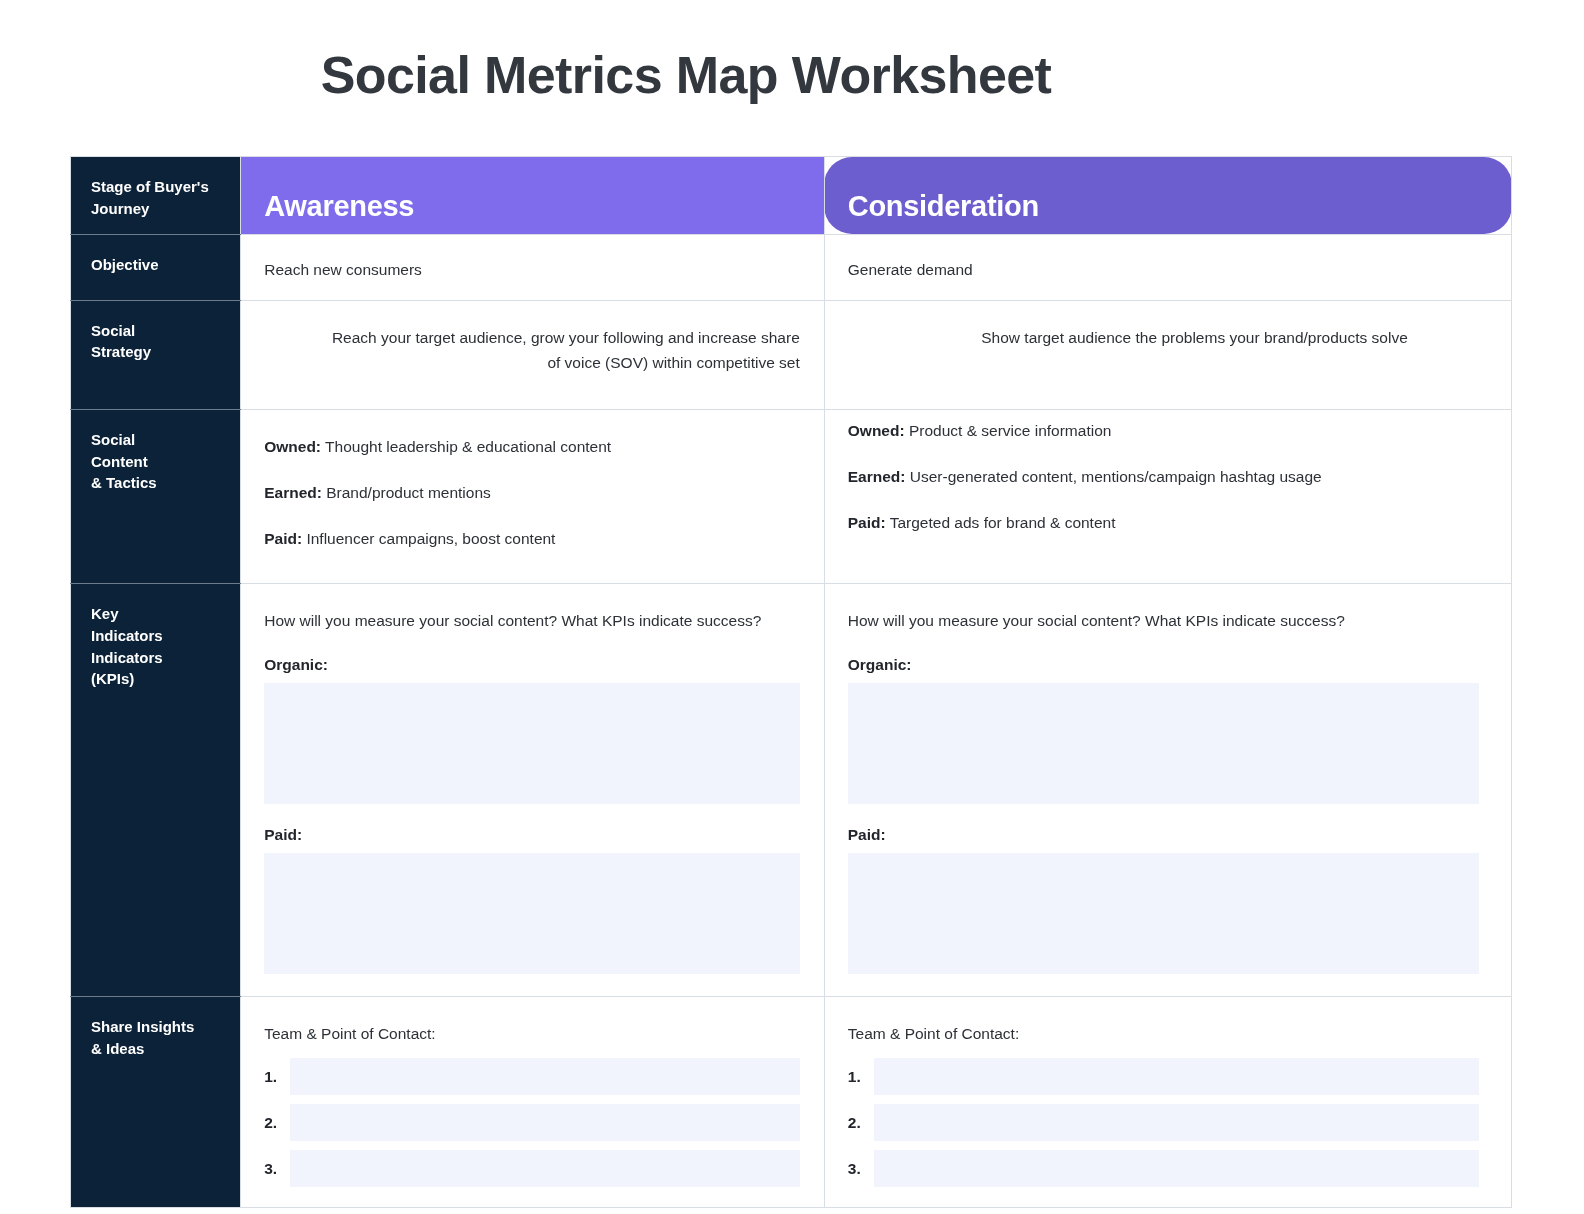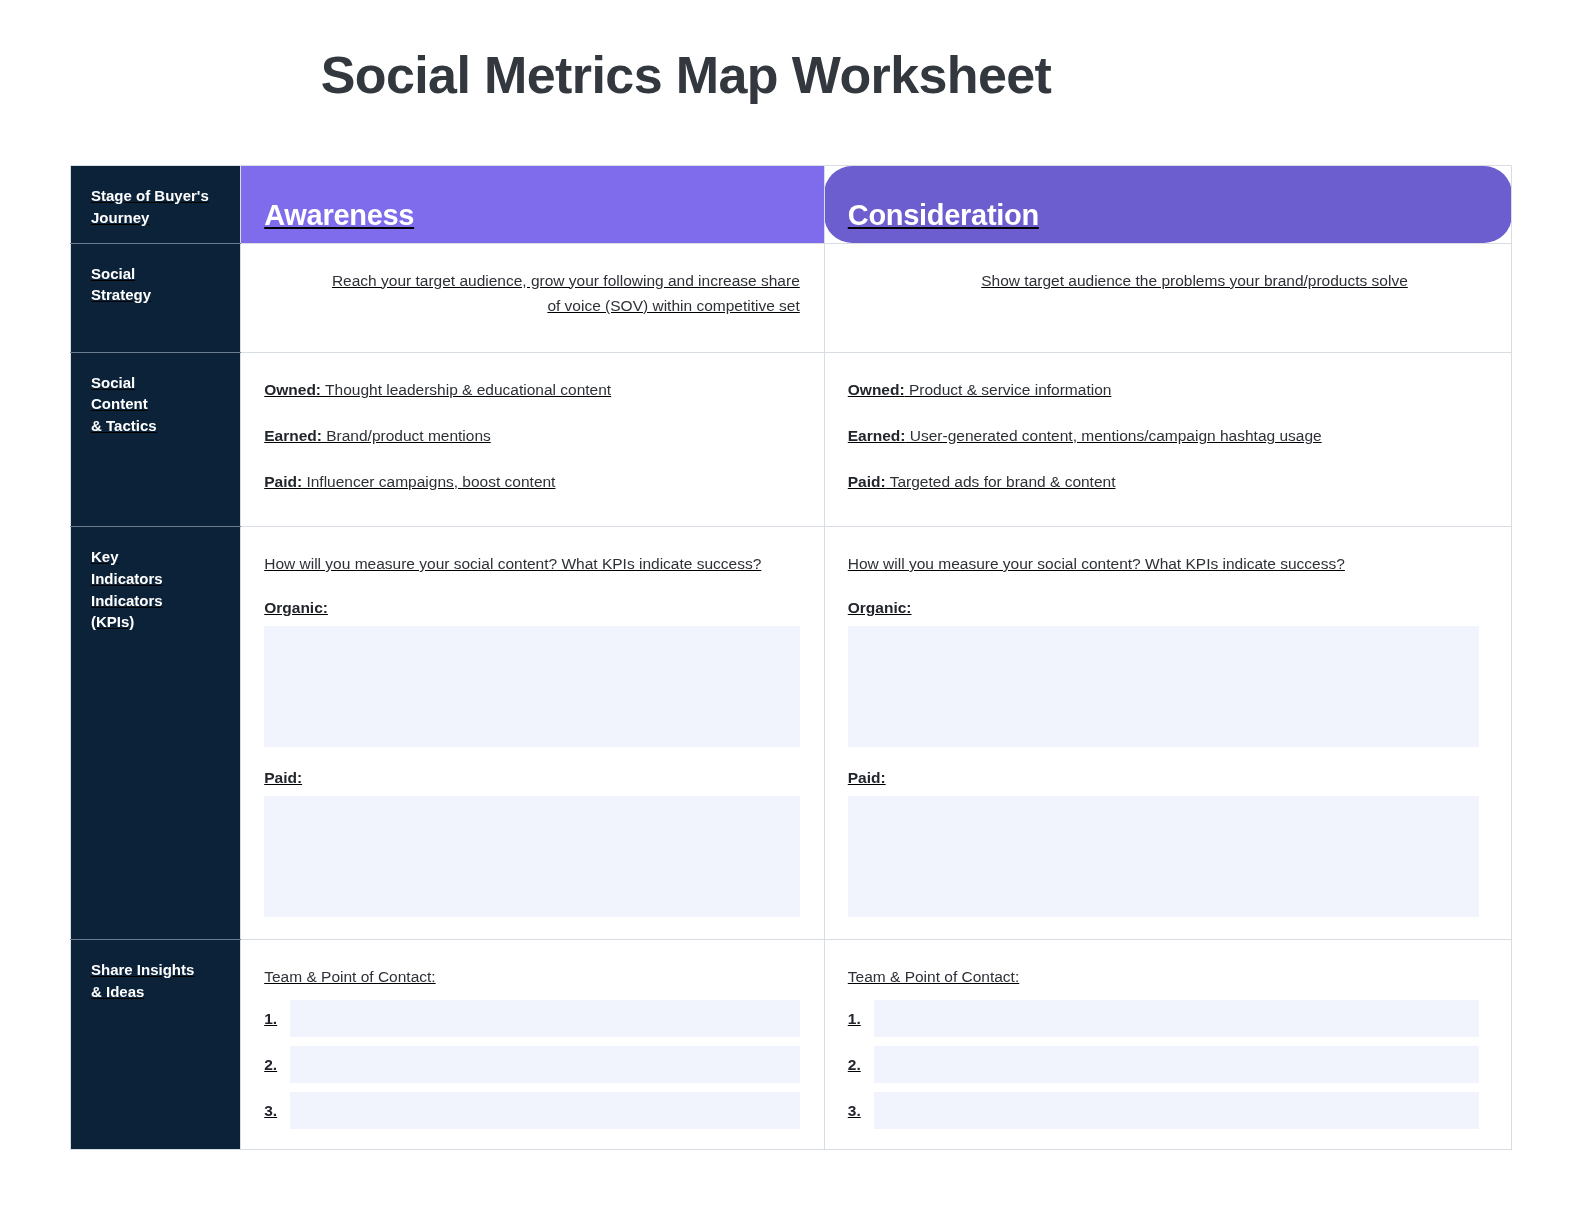--- a/index.html
+++ b/index.html
@@ -31,27 +31,26 @@
     font-weight: bold;
     color: #33383f;
     letter-spacing: -0.6px;
     line-height: 1.15;
   }
 
   
   .worksheet {
     position: absolute;
     left: 70px;
-    top: 165px;
+    top: 156px;
     width: 1442px;
     border: 1px solid #d8dce3;
     border-collapse: collapse;
     display: table;
     table-layout: fixed;
-    text-decoration: underline;
   }
 
   .row {
     display: table-row;
   }
 
   .cell {
     display: table-cell;
     vertical-align: top;
     border-bottom: 1px solid #d8dce3;
@@ -157,20 +156,31 @@
 
     <div class="row">
       <div class="cell label-cell">
         <div>Stage of Buyer's</div>
         <div>Journey</div>
       </div>
       <div class="cell head-cell head-awareness col-awareness">Awareness</div>
       <div class="cell head-cell head-consideration col-consideration">Consideration</div>
     </div>
 
+    <div class="row">
+      <div class="cell label-cell">
+        <div>Objective</div>
+      </div>
+      <div class="cell content-cell col-awareness">
+        <div class="prompt">Reach new consumers</div>
+      </div>
+      <div class="cell content-cell col-consideration">
+        <div class="prompt">Generate demand</div>
+      </div>
+    </div>
 
     <div class="row">
       <div class="cell label-cell">
         <div>Social</div>
         <div>Strategy</div>
       </div>
       <div class="cell content-cell col-awareness" style="padding-top:24px;padding-bottom:34px;">
         <div class="strategy-line">Reach your target audience, grow your following and increase share</div>
         <div class="strategy-line">of voice (SOV) within competitive set</div>
       </div>
@@ -191,21 +201,21 @@
           <b>Owned:</b><span> Thought leadership &amp; educational content</span>
         </div>
         <div class="tactic-line">
           <b>Earned:</b><span> Brand/product mentions</span>
         </div>
         <div class="tactic-line">
           <b>Paid:</b><span> Influencer campaigns, boost content</span>
         </div>
       </div>
 
-      <div class="cell content-cell col-consideration" style="padding-top:24px;padding-bottom:32px;margin-left:8px;">
+      <div class="cell content-cell col-consideration" style="padding-top:8px;padding-bottom:32px;margin-left:8px;">
         <div class="tactic-line">
           <b>Owned:</b><span> Product &amp; service information</span>
         </div>
         <div class="tactic-line">
           <b>Earned:</b><span> User-generated content, mentions/campaign hashtag usage</span>
         </div>
         <div class="tactic-line">
           <b>Paid:</b><span> Targeted ads for brand &amp; content</span>
         </div>
       </div>

